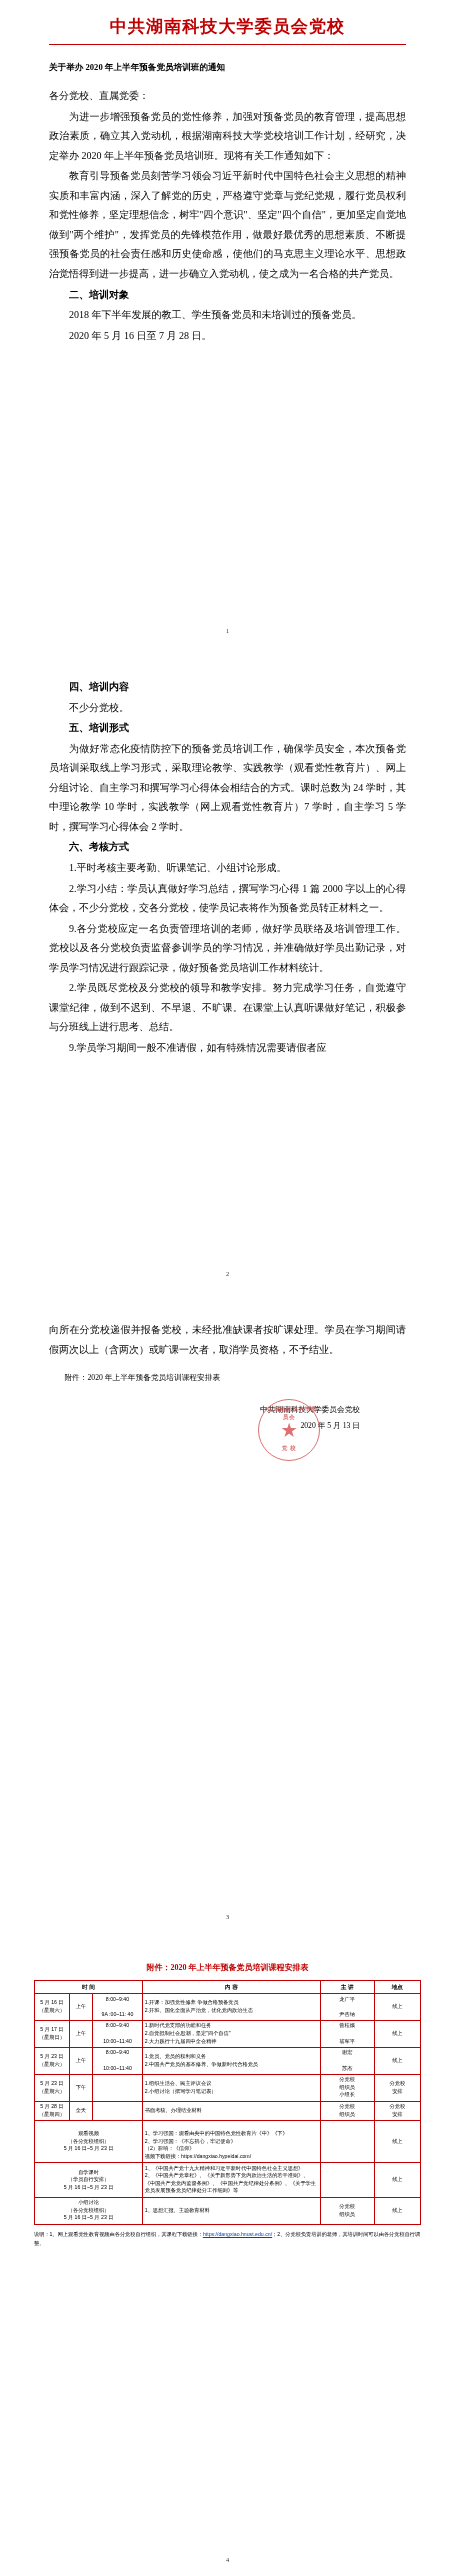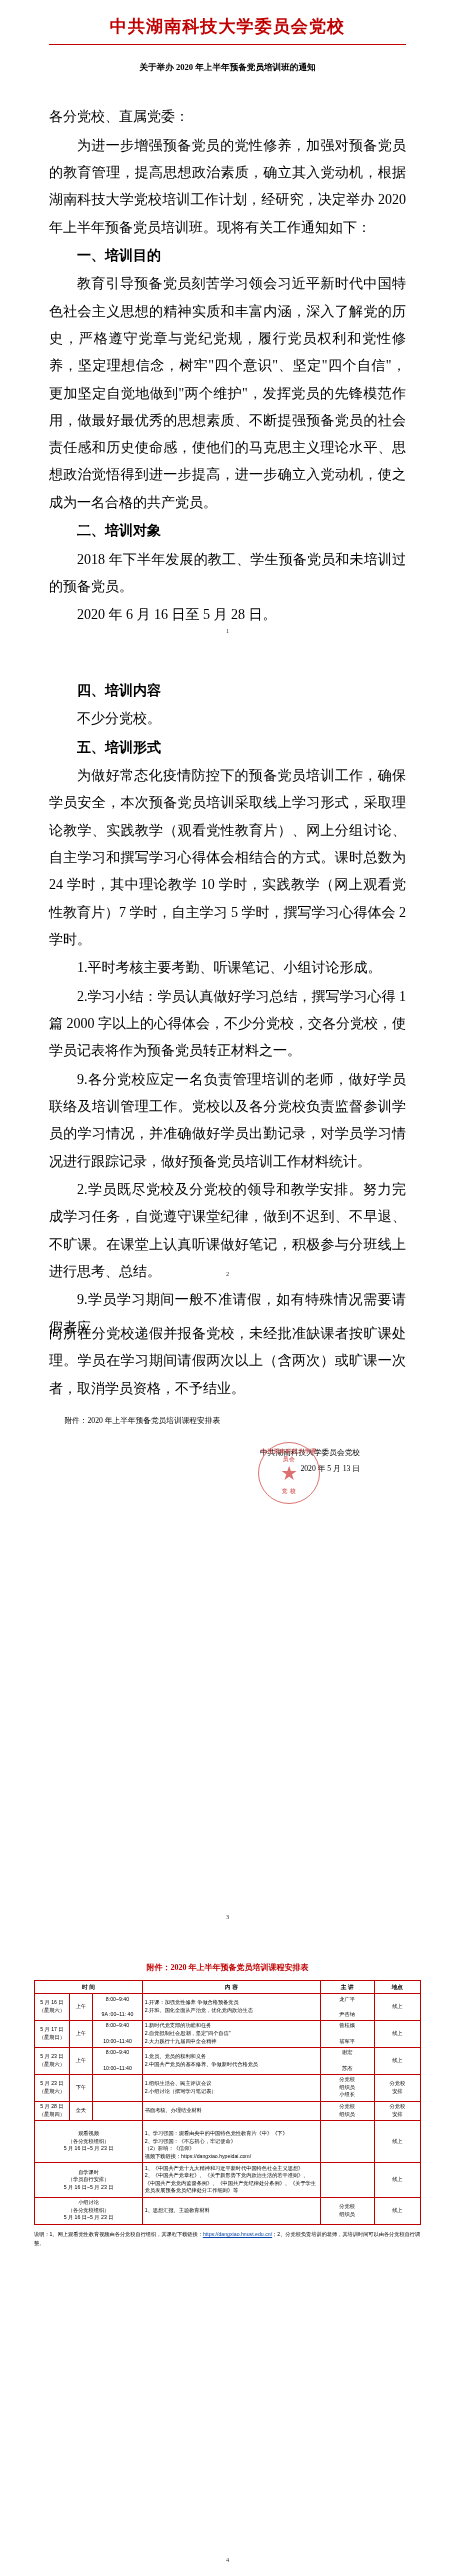--- a/index.html
+++ b/index.html
@@ -31,28 +31,27 @@
     letter-spacing: 1.1px;
     font-family: "Liberation Serif", "DejaVu Serif", serif;
     padding-bottom: 3.4px;
   }
   .red-rule {
     border: 0;
     border-top: 1.4px solid #c00000;
     margin: 2.3px 0 15px 0;
   }
   .doc-title {
-    text-align: center;
     font-weight: bold;
     font-size: 8.6px;
     line-height: 1.7;
-    margin-bottom: 29px;
+    margin-bottom: 12px;
   }
   .doc-body {
-    font-size: 14px;
+    font-size: 10px;
     line-height: 1.95;
     text-align: justify;
   }
   .doc-body p {
     margin: 0 0 1.1px 0;
   }
   .ind2 { text-indent: 2em; }
   .sec-head { font-weight: bold; text-indent: 2em; }
   .page-num {
     position: absolute;
@@ -174,39 +173,39 @@
 
 <div class="page p1">
   <div class="masthead">中共湖南科技大学委员会党校</div>
   <hr class="red-rule">
   <div class="doc-title">关于举办 2020 年上半年预备党员培训班的通知</div>
 
   <div class="doc-body">
     <p>各分党校、直属党委：</p>
     <p class="ind2">为进一步增强预备党员的党性修养，加强对预备党员的教育管理，提高思想政治素质，确立其入党动机，根据湖南科技大学党校培训工作计划，经研究，决定举办 2020 年上半年预备党员培训班。现将有关工作通知如下：</p>
 
-    <p class="sec-head">一、培训目的</p>
     <p class="ind2">教育引导预备党员刻苦学习领会习近平新时代中国特色社会主义思想的精神实质和丰富内涵，深入了解党的历史，严格遵守党章与党纪党规，履行党员权利和党性修养，坚定理想信念，树牢"四个意识"、坚定"四个自信"，更加坚定自觉地做到"两个维护"，发挥党员的先锋模范作用，做最好最优秀的思想素质、不断提强预备党员的社会责任感和历史使命感，使他们的马克思主义理论水平、思想政治觉悟得到进一步提高，进一步确立入党动机，使之成为一名合格的共产党员。</p>
 
     <p class="sec-head">二、培训对象</p>
     <p class="ind2">2018 年下半年发展的教工、学生预备党员和未培训过的预备党员。</p>
 
-    <p class="ind2">2020 年 6 月 16 日至 5 月 28 日。</p>
+    <p class="ind2">2020 年 5 月 16 日至 7 月 28 日。</p>
   </div>
   <div class="page-num">1</div>
 </div>
 
 <div class="page p2">
   <div class="doc-body">
     <p class="sec-head">四、培训内容</p>
     <p class="ind2">不少分党校。</p>
 
     <p class="sec-head">五、培训形式</p>
     <p class="ind2">为做好常态化疫情防控下的预备党员培训工作，确保学员安全，本次预备党员培训采取线上学习形式，采取理论教学、实践教学（观看党性教育片）、网上分组讨论、自主学习和撰写学习心得体会相结合的方式。课时总数为 24 学时，其中理论教学 10 学时，实践教学（网上观看党性教育片）7 学时，自主学习 5 学时，撰写学习心得体会 2 学时。</p>
 
+    <p class="sec-head">六、考核方式</p>
     <p class="ind2">1.平时考核主要考勤、听课笔记、小组讨论形成。</p>
     <p class="ind2">2.学习小结：学员认真做好学习总结，撰写学习心得 1 篇 2000 字以上的心得体会，不少分党校，交各分党校，使学员记表将作为预备党员转正材料之一。</p>
 
     <p class="ind2">9.各分党校应定一名负责管理培训的老师，做好学员联络及培训管理工作。党校以及各分党校负责监督参训学员的学习情况，并准确做好学员出勤记录，对学员学习情况进行跟踪记录，做好预备党员培训工作材料统计。</p>
     <p class="ind2">2.学员既尽党校及分党校的领导和教学安排。努力完成学习任务，自觉遵守课堂纪律，做到不迟到、不早退、不旷课。在课堂上认真听课做好笔记，积极参与分班线上进行思考、总结。</p>
     <p class="ind2">9.学员学习期间一般不准请假，如有特殊情况需要请假者应</p>
   </div>
   <div class="page-num">2</div>
 </div>
 

